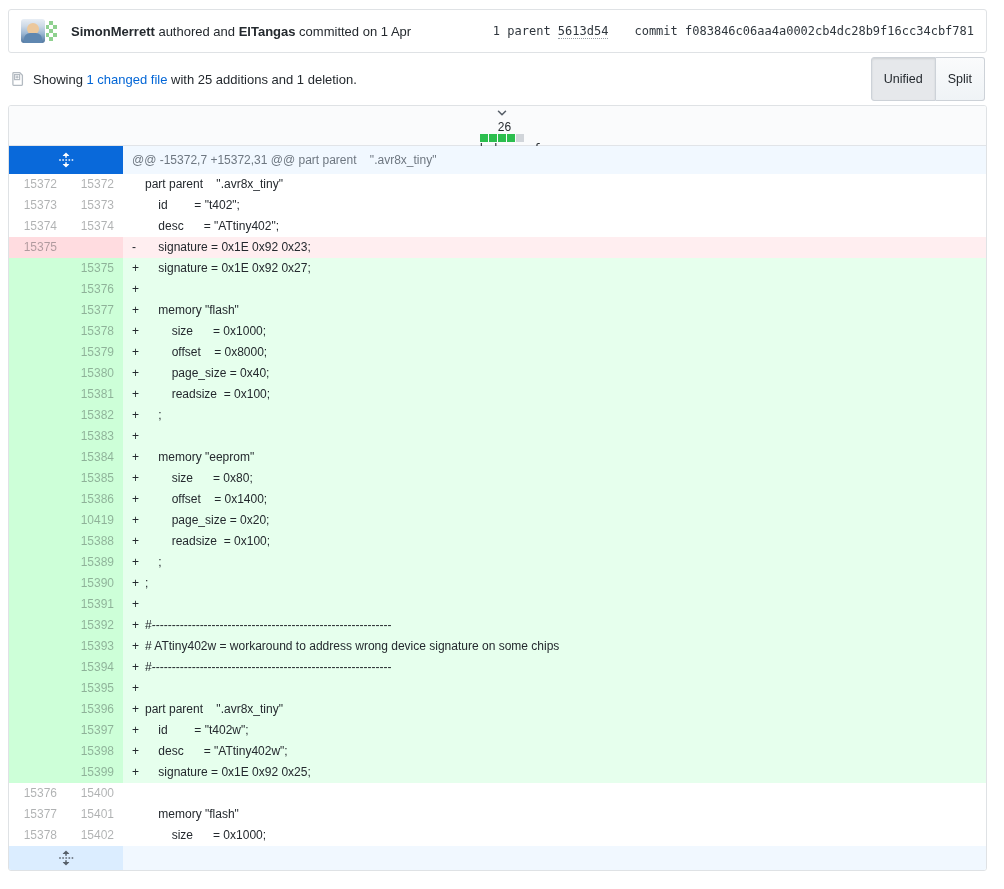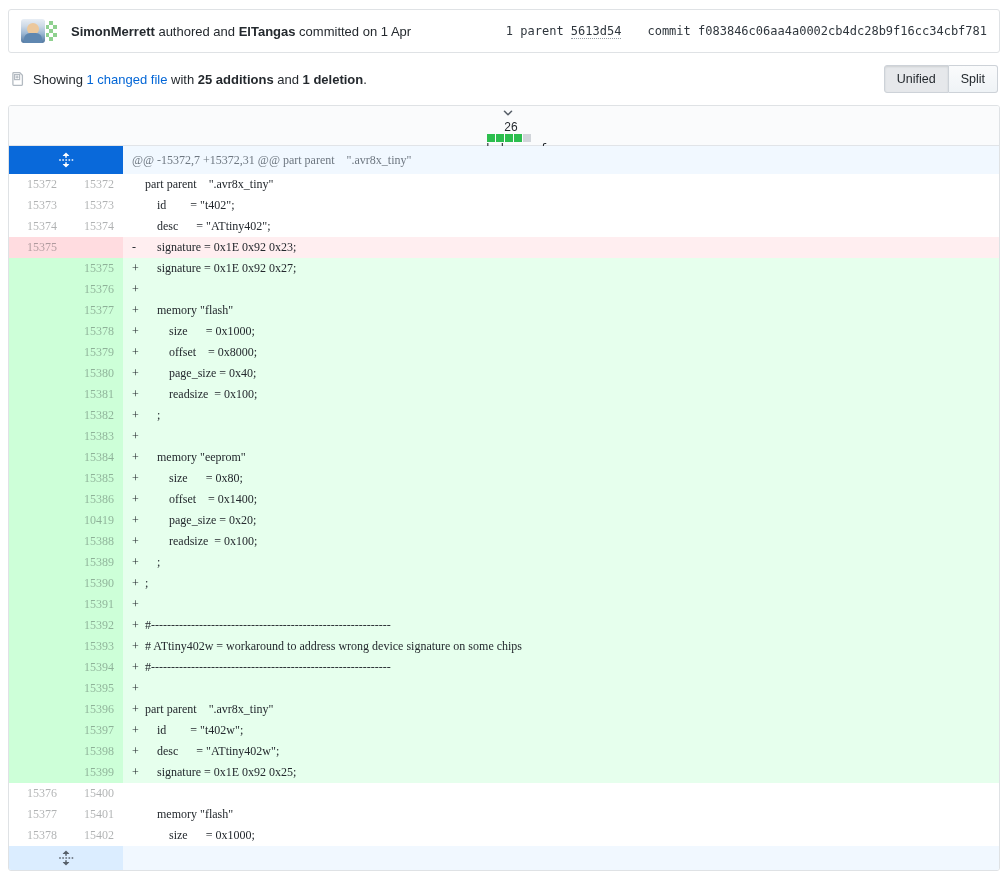--- a/index.html
+++ b/index.html
@@ -3,21 +3,21 @@
 <meta charset="utf-8">
 <style>
   * { box-sizing: border-box; }
   html,body { margin:0; padding:0; background:#ffffff; }
   body {
     width:1004px; height:889px;
     font-family:"Liberation Sans", sans-serif;
     color:#24292e; font-size:13px;
     overflow:hidden;
   }
-  .page { padding:9px 4px 0 8px; }
+  .page { padding:9px 17px 0 8px; }
 
   
   .commit-bar {
     border:1px solid #dfe2e5; border-radius:3px;
     background:#fff;
     display:flex; align-items:center;
     padding:7px 12px; height:44px;
   }
   .avatars { position:relative; width:40px; height:26px; flex:0 0 40px; }
   .avatar-identicon {
@@ -55,26 +55,26 @@
   .commit-meta .gap { display:inline-block; width:26px; }
 
   
   .toolbar {
     display:flex; align-items:center;
     padding:12px 2px 12px 2px; height:52px;
   }
   .toolbar-left { display:flex; align-items:center; white-space:pre; }
   .diff-file-icon { margin-right:7px; display:inline-flex; }
   .link-blue { color:#0366d6; text-decoration:none; cursor:pointer; }
-  .toolbar b { font-weight:700; }
+  .toolbar b { font-weight:400; }
   .btn-group { margin-left:auto; display:flex; }
   .btn {
     font-family:"Liberation Sans",sans-serif;
     font-size:12.5px; color:#24292e;
-    padding:4px 12px; height:28px; line-height:18px;
+    padding:4px 12px; height:44px; line-height:18px;
     border:1px solid #cdd2d8; background:linear-gradient(#fafbfc,#eff3f6);
     cursor:pointer;
     text-align:center;
   }
   .btn.first { border-radius:3px 0 0 3px; }
   .btn.last  { border-radius:0 3px 3px 0; border-left:0; }
   .btn.selected { background:#e6e8eb; box-shadow:inset 0 1px 2px rgba(27,31,35,0.12); }
 
   
   .file-box {
@@ -94,21 +94,21 @@
   .blk.gray  { background:#d1d5da; }
   .filename {
     font-family:"DejaVu Sans Mono","Liberation Mono",monospace;
     font-size:12px; color:#24292e; text-decoration:none; cursor:pointer;
   }
   .copy-btn { margin-left:8px; display:inline-flex; cursor:pointer; }
   .kebab-btn { margin-left:auto; display:inline-flex; cursor:pointer; padding:4px; }
 
   
   .diff-table {
-    font-family:Liberation Serif, serif;
+    font-family:Liberation Sans, sans-serif;
     font-size:12px; color:#24292e;
   }
   .hunk-row { display:flex; height:28px; }
   .hunk-gutter {
     flex:0 0 114px; background:#0969da; cursor:pointer;
     display:flex; align-items:center; justify-content:center;
   }
   .hunk-text {
     flex:1; background:#f1f8ff; color:#6e7781;
     line-height:28px; padding-left:9px; white-space:pre; overflow:hidden;

